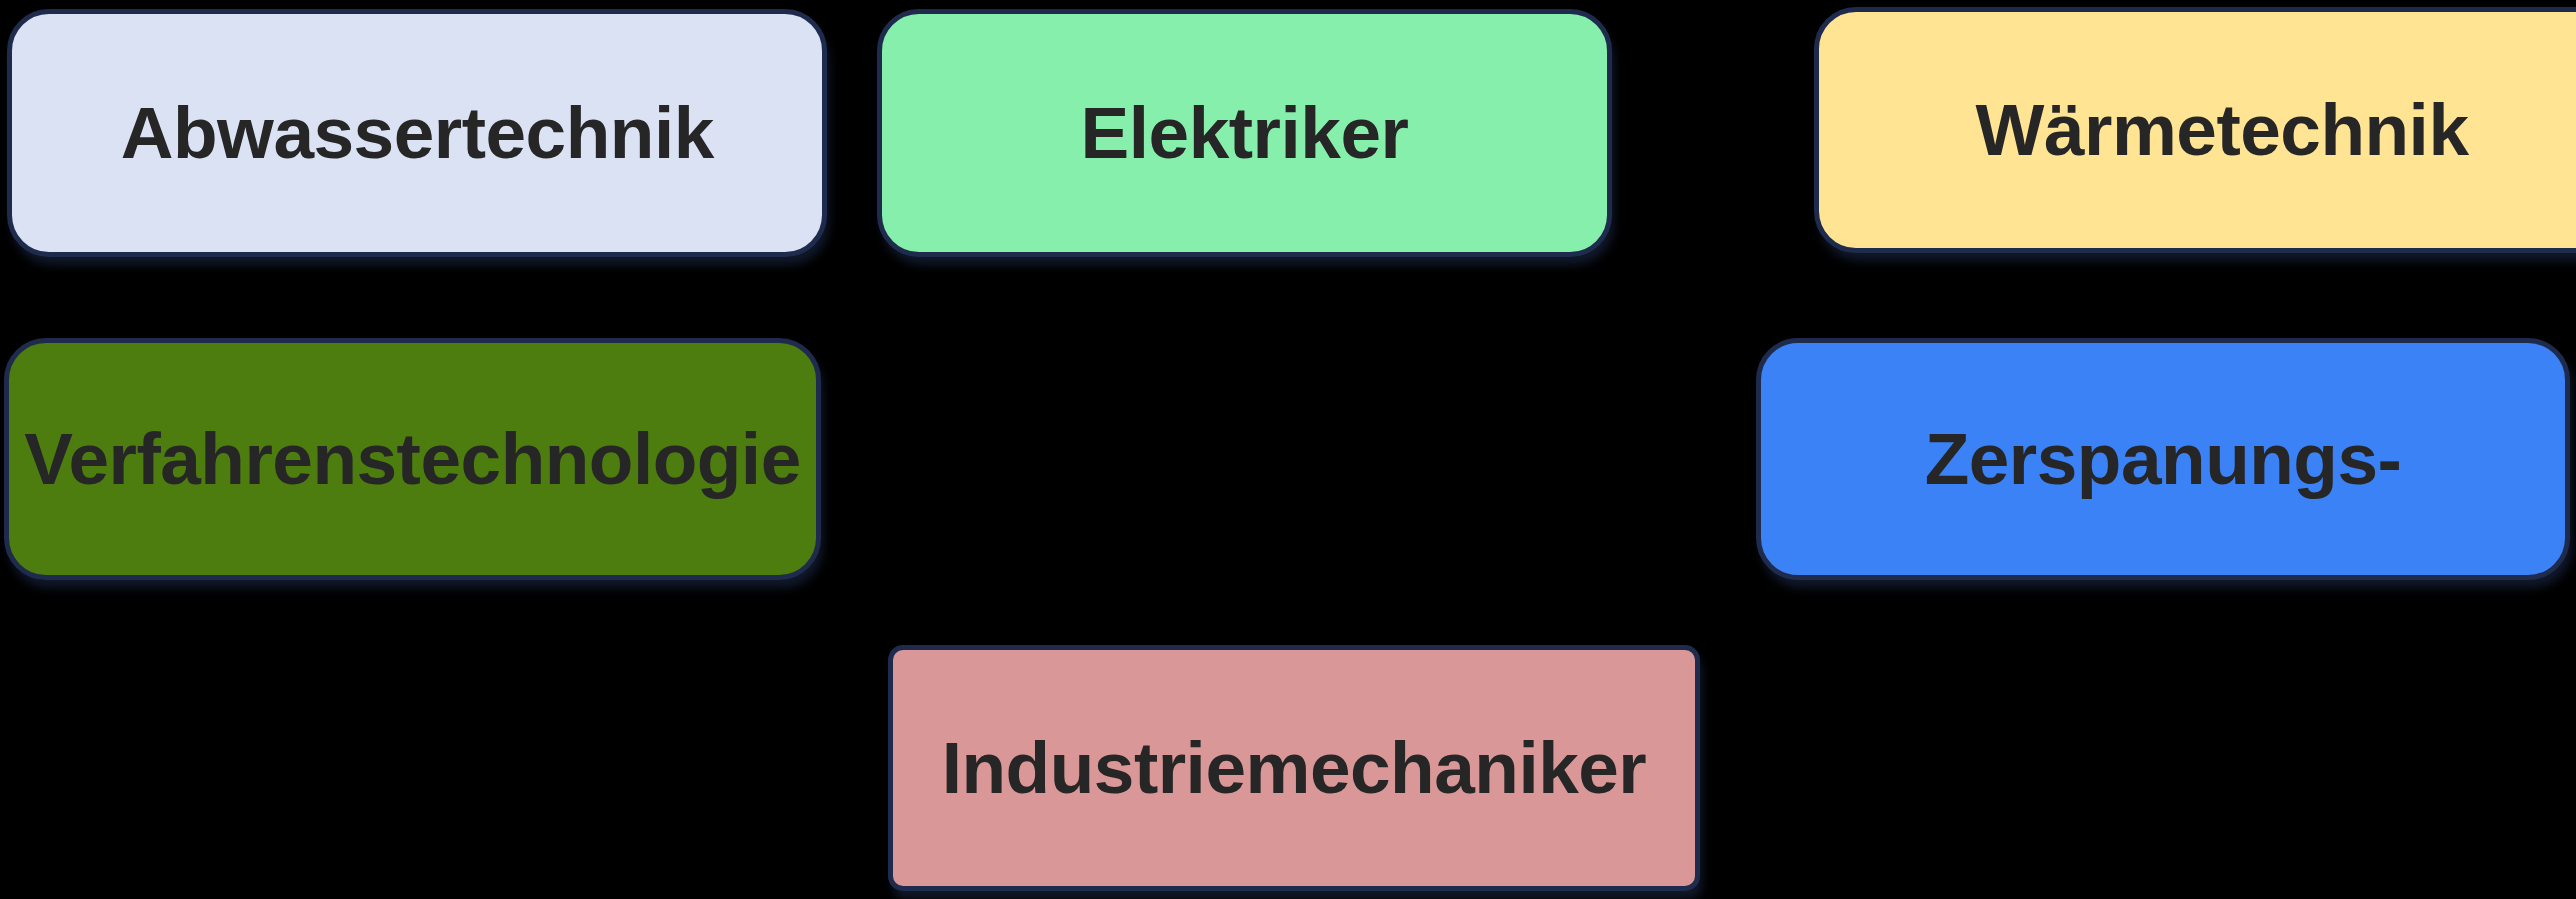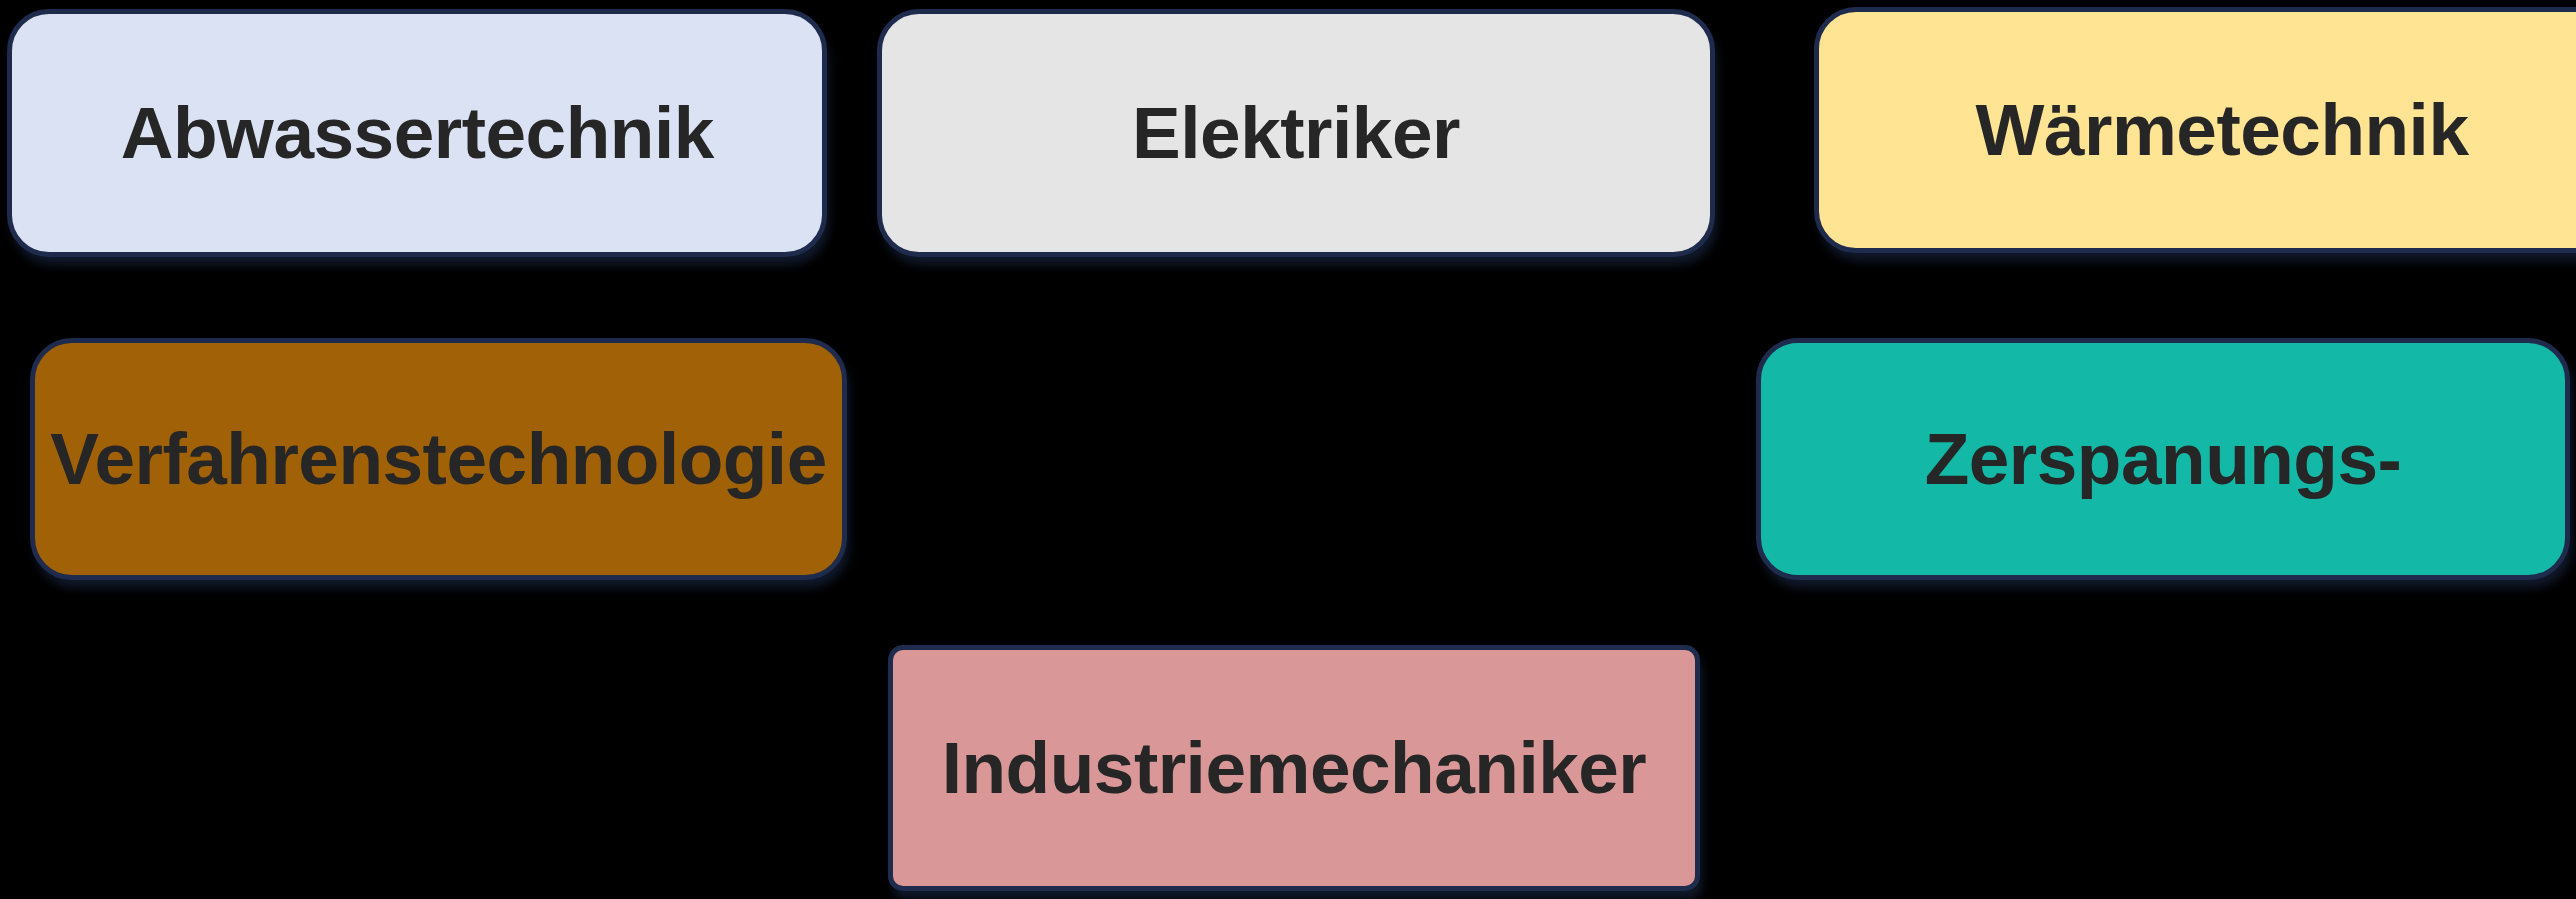--- a/index.html
+++ b/index.html
@@ -36,36 +36,36 @@
 </style>
 </head>
 <body>
 
 <div id="canvas" style="width: 2576px; height: 900px; background: rgb(0, 0, 0);">
     <div class="box" style="left: 7.3px; top: 9.2px; width: 820px; height: 248px; background: rgb(218, 226, 243); border-color: rgb(30, 43, 76); color: rgb(38, 38, 38);">
       <div class="box-label">
         <div>Abwassertechnik</div>
       </div>
     </div>
-    <div class="box" style="left: 877px; top: 9.2px; width: 838px; height: 248px; background: #e5e5e5; border-color: rgb(30, 43, 76); color: rgb(38, 38, 38);">
+    <div class="box" style="left: 877px; top: 9.2px; width: 735px; height: 248px; background: #86efac; border-color: rgb(30, 43, 76); color: rgb(38, 38, 38);">
       <div class="box-label">
         <div>Elektriker</div>
       </div>
     </div>
     <div class="box" style="left: 1814px; top: 7.3px; width: 816px; height: 246px; background: rgb(255, 228, 148); border-color: rgb(30, 43, 76); color: rgb(38, 38, 38);">
       <div class="box-label">
         <div>Wärmetechnik</div>
       </div>
     </div>
-    <div class="box" style="left: 30px; top: 338px; width: 817px; height: 242px; background: #a16207; border-color: rgb(30, 43, 76); color: rgb(38, 38, 38);">
+    <div class="box" style="left: 4px; top: 338px; width: 817px; height: 242px; background: #4d7c0f; border-color: rgb(30, 43, 76); color: rgb(38, 38, 38);">
       <div class="box-label">
         <div>Verfahrenstechnologie</div>
       </div>
     </div>
-    <div class="box" style="left: 1756px; top: 338px; width: 814px; height: 242px; background: #14b8a6; border-color: rgb(30, 43, 76); color: rgb(38, 38, 38); text-align: center;">
+    <div class="box" style="left: 1756px; top: 338px; width: 814px; height: 242px; background: #3b82f6; border-color: rgb(30, 43, 76); color: rgb(38, 38, 38); text-align: center;">
       <div class="box-label">
         <div>Zerspanungs-</div>
       </div>
     </div>
     <div class="box" style="left: 888px; top: 645px; width: 812px; height: 246px; background: rgb(217, 152, 151); border-color: rgb(30, 43, 76); color: rgb(38, 38, 38); border-radius: 15px;">
       <div class="box-label">
         <div>Industriemechaniker</div>
       </div>
     </div>
   </div>

